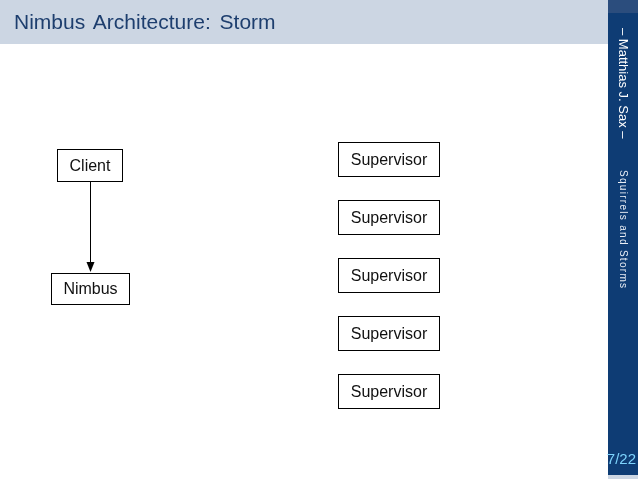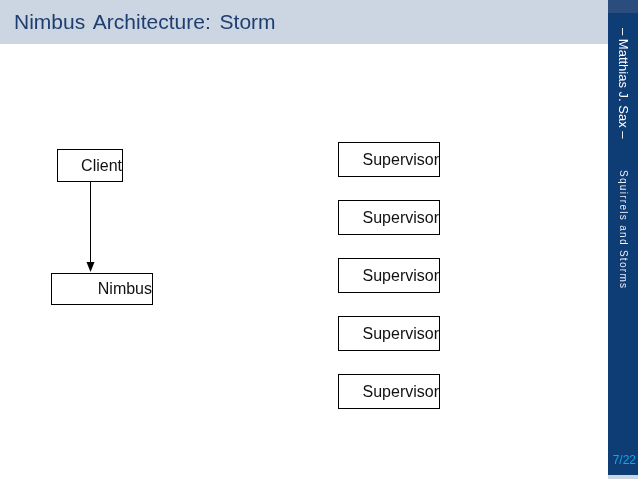--- a/index.html
+++ b/index.html
@@ -49,40 +49,40 @@
   }
   .vtext.subtitle{
     top:170px;
     font-size:10px;
     letter-spacing:1.3px;
     color:#e9eef5;
   }
   .page-indicator{
     position:absolute;
     right:2px;bottom:8px;
-    font-size:12px;
-    color:#0ea5e9;
+    font-size:15px;
+    color:#7dd3fc;
   }
   .footer-strip{
     position:absolute;right:0;bottom:0;
     width:30px;height:4px;
     background:#ccd6e3;
   }
   
   .box{
     position:absolute;
     box-sizing:border-box;
     background:#ffffff;
     border:1px solid #000000;
-    display:flex;align-items:center;justify-content:flex-end;
+    display:flex;align-items:center;justify-content:center;
     font-size:16px;
     color:#111111;
   }
   .client-box{left:57px;top:149px;width:66px;height:33px;}
-  .nimbus-box{left:51px;top:273px;width:102px;height:32px;}
+  .nimbus-box{left:51px;top:273px;width:79px;height:32px;}
   .sup-col{
     position:absolute;left:338px;top:142px;
     display:flex;flex-direction:column;
     gap:23px;
   }
   .sup-box{
     position:static;
     width:102px;height:35px;
   }
   .arrow-svg{

